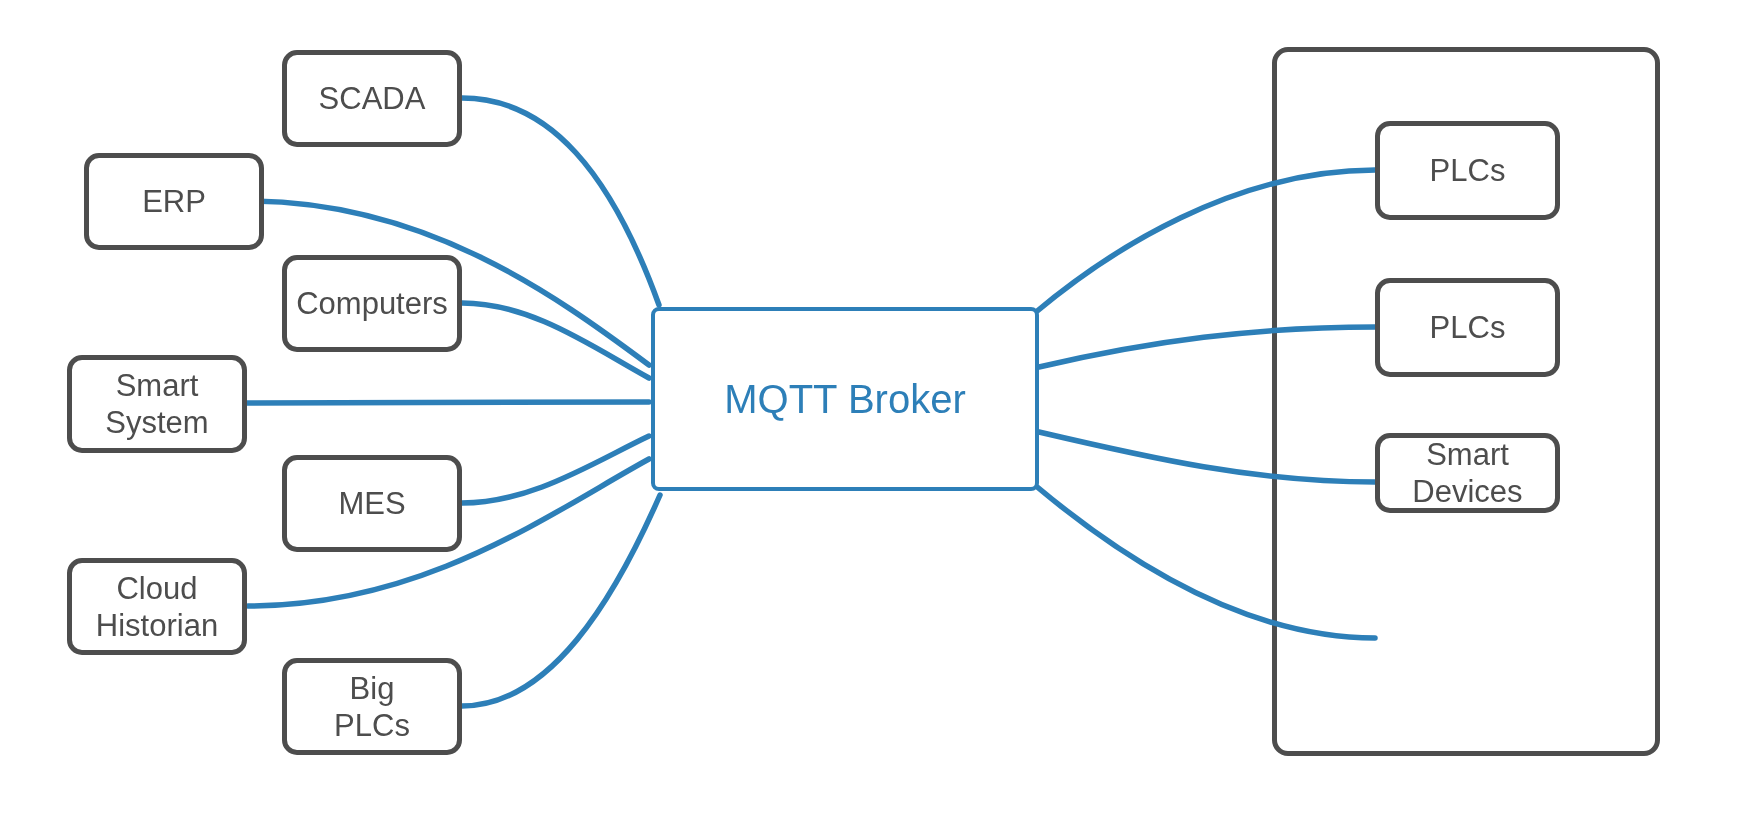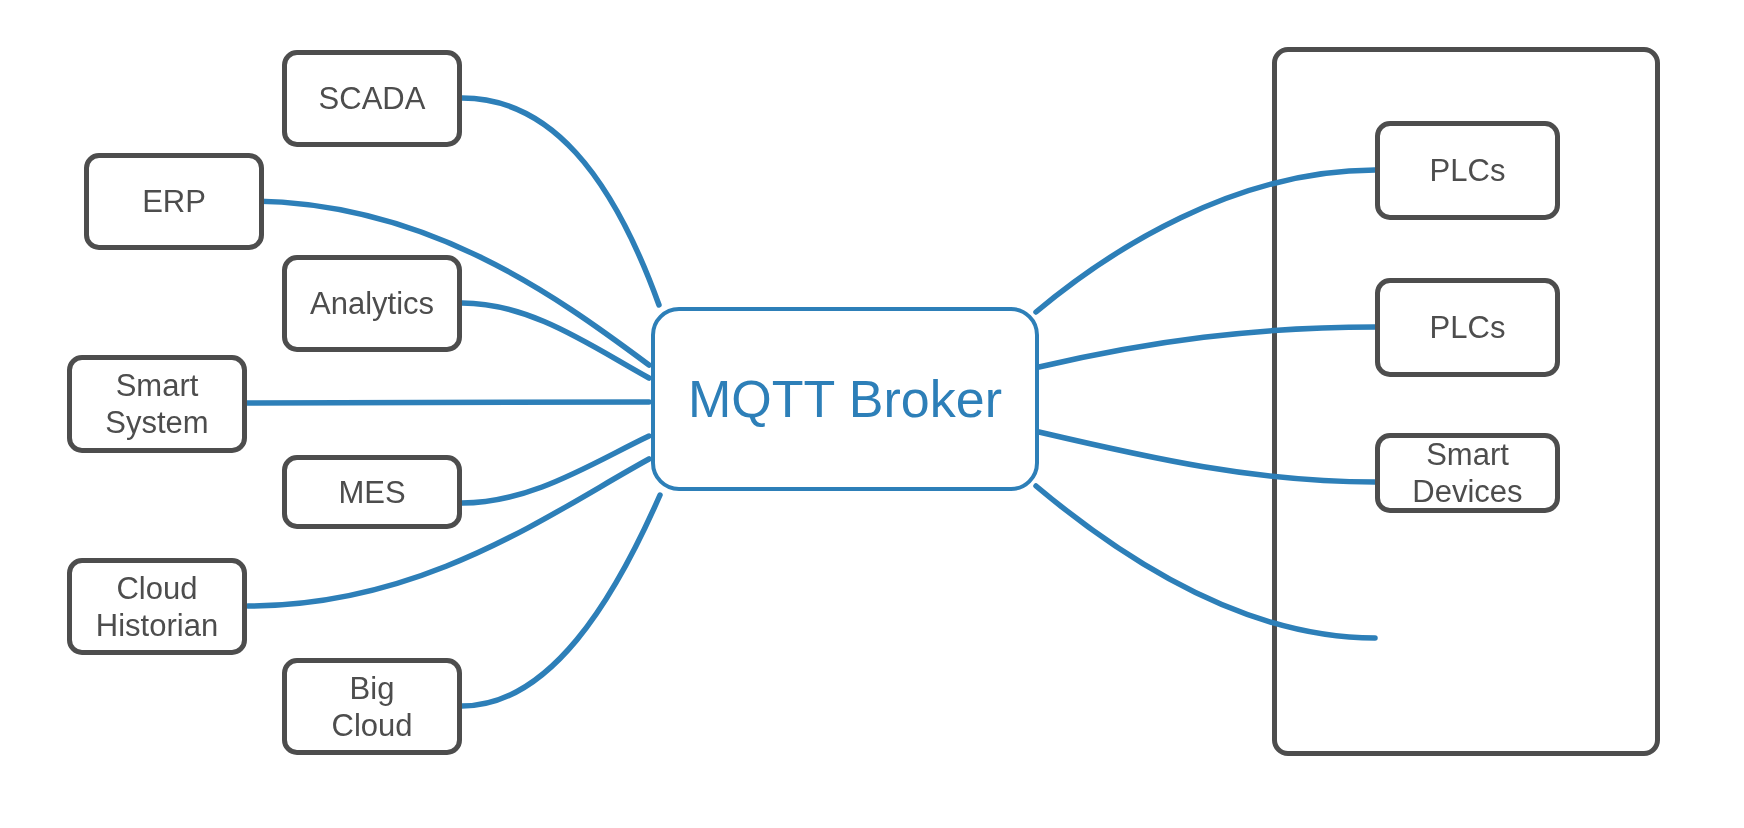--- a/index.html
+++ b/index.html
@@ -46,31 +46,31 @@
     border: 5px solid var(--border_gray, #4d4d4d);
     border-radius: 15px;
     color: var(--label_gray, #4d4d4d);
     font-size: 31px;
     line-height: 37px;
     white-space: pre-line;
     z-index: 2;
   }
   .hub {
     border: 4px solid var(--connector_blue, #2d7fb8);
-    border-radius: 28px;
+    border-radius: 8px;
     color: var(--connector_blue, #2d7fb8);
-    font-size: 52px;
+    font-size: 40px;
     line-height: 46px;
   }
   
   #node-scada           { left: 282px;  top: 50px;  width: 180px; height: 97px; }
   #node-erp             { left: 67px;   top: 153px; width: 180px; height: 97px; margin-left: 17px; }
   #node-historian       { left: 282px;  top: 255px; width: 180px; height: 97px; }
   #node-future-system   { left: 67px;   top: 355px; width: 180px; height: 98px; }
-  #node-mes             { left: 282px;  top: 455px; width: 180px; height: 74px; }
+  #node-mes             { left: 282px;  top: 455px; width: 180px; height: 97px; }
   #node-cloud-analytics { left: 67px;   top: 558px; width: 180px; height: 97px; }
   #node-big-data        { left: 282px;  top: 658px; width: 180px; height: 97px; }
   #node-broker          { left: 651px;  top: 307px; width: 388px; height: 184px; }
   #group-devices        { left: 1272px; top: 47px;  width: 388px; height: 709px; }
   #node-plcs            { left: 1375px; top: 121px; width: 185px; height: 99px; }
   #node-rtus            { left: 1375px; top: 278px; width: 185px; height: 99px; }
   #node-smart-devices   { left: 1375px; top: 433px; width: 185px; height: 80px; }
   #node-flow-computers  { left: 1375px; top: 589px; width: 185px; height: 98px; }
 </style>
 </head>
@@ -89,28 +89,28 @@
     <path class="wire" d="M 248,606 C 425,606 552,512 649,459"></path>
     <path class="wire" d="M 462,706 C 550,706 614,600 660,495"></path>
     <path class="wire" d="M 1036,312 C 1110,250 1235,170 1375,170"></path>
     <path class="wire" d="M 1039,367 C 1150,341 1255,327 1375,327"></path>
     <path class="wire" d="M 1039,432 C 1150,458 1255,482 1375,482"></path>
     <path class="wire" d="M 1036,486 C 1110,548 1235,638 1375,638"></path>
   </svg>
 
   <div class="node" id="node-scada">SCADA</div>
   <div class="node" id="node-erp">ERP</div>
-  <div class="node" id="node-historian">Analytics</div>
+  <div class="node" id="node-historian">Computers</div>
   <div class="node" id="node-future-system">Smart
 System</div>
   <div class="node" id="node-mes">MES</div>
   <div class="node" id="node-cloud-analytics">Cloud
 Historian</div>
   <div class="node" id="node-big-data">Big
-Cloud</div>
+PLCs</div>
 
   <div class="node hub" id="node-broker">MQTT Broker</div>
 
   <div class="node" id="node-plcs">PLCs</div>
   <div class="node" id="node-rtus">PLCs</div>
   <div class="node" id="node-smart-devices">Smart
 Devices</div>
 
 </div>
 

